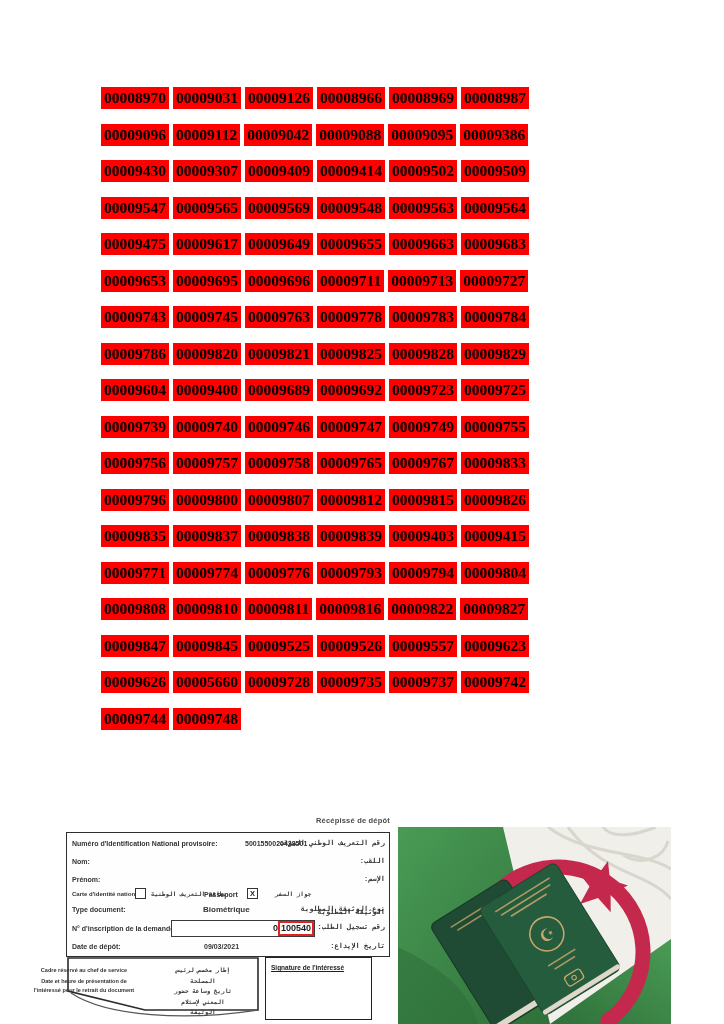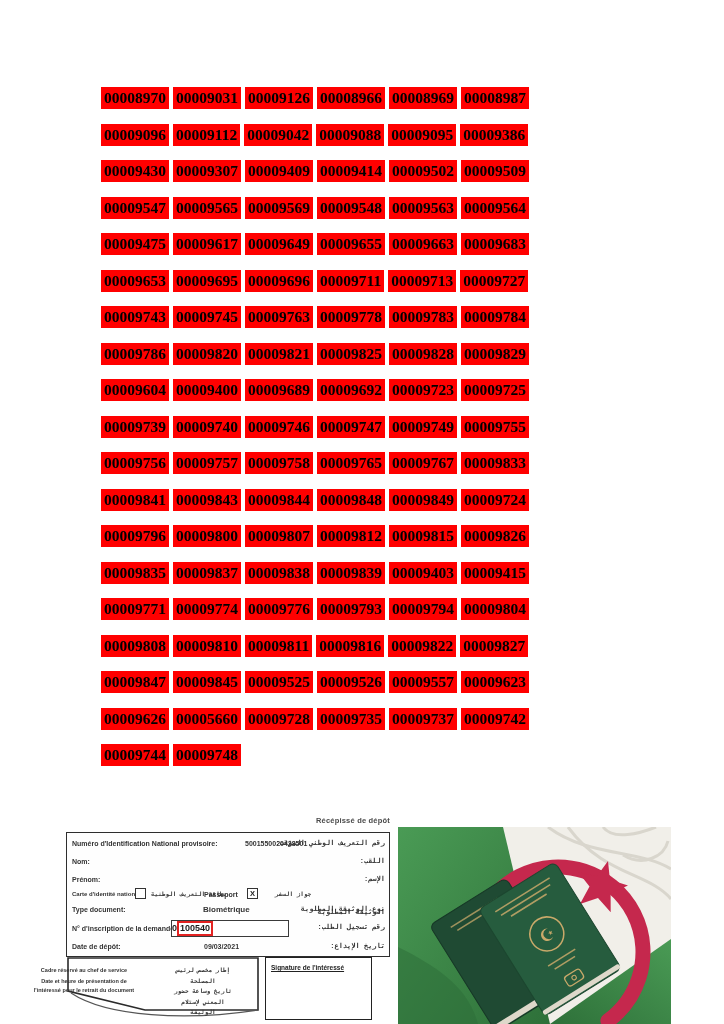--- a/index.html
+++ b/index.html
@@ -29,22 +29,22 @@
     font-size:7px; font-weight:600; color:#333;
   }
   .receipt-box .abs { position:absolute; white-space:nowrap; }
   .ar { font-family:Liberation Mono, monospace; direction:rtl; }
   .cbx {
     position:absolute; width:11px; height:11px; border:1px solid #333;
     text-align:center; line-height:10px; font-size:7.5px; font-weight:700; color:#222;
     background:#fff;
   }
   .numbox {
-    position:absolute; left:104px; top:87px; width:118px; height:17px;
-    border:1px solid #3a3a3a; text-align:left; line-height:15px;
+    position:absolute; left:104px; top:87px; width:144px; height:17px;
+    border:1px solid #3a3a3a; text-align:right; line-height:15px;
     font-size:9px; font-weight:700; color:#1c1c1c; background:#fff;
   }
   .hl { display:inline-block; border:2px solid #e32221; padding:0 1px; line-height:11px; }
 
   
   .chef-box { position:absolute; left:67px; top:957px; width:194px; height:66px; }
   .chef-fr {
     position:absolute; left:84px; top:966px; width:122px; text-align:center;
     font-size:6px; font-weight:600; color:#333; line-height:1.75; white-space:nowrap;
     transform:translateX(-50%) scale(.92); transform-origin:top center;
@@ -150,28 +150,20 @@
       <span class="num-cell">00009749</span>
       <span class="num-cell">00009755</span>
     </div>
     <div class="grid-row">
       <span class="num-cell">00009756</span>
       <span class="num-cell">00009757</span>
       <span class="num-cell">00009758</span>
       <span class="num-cell">00009765</span>
       <span class="num-cell">00009767</span>
       <span class="num-cell">00009833</span>
-    </div>
-    <div class="grid-row">
-      <span class="num-cell">00009841</span>
-      <span class="num-cell">00009843</span>
-      <span class="num-cell">00009844</span>
-      <span class="num-cell">00009848</span>
-      <span class="num-cell">00009849</span>
-      <span class="num-cell">00009724</span>
     </div>
     <div class="grid-row">
       <span class="num-cell">00009796</span>
       <span class="num-cell">00009800</span>
       <span class="num-cell">00009807</span>
       <span class="num-cell">00009812</span>
       <span class="num-cell">00009815</span>
       <span class="num-cell">00009826</span>
     </div>
     <div class="grid-row">

